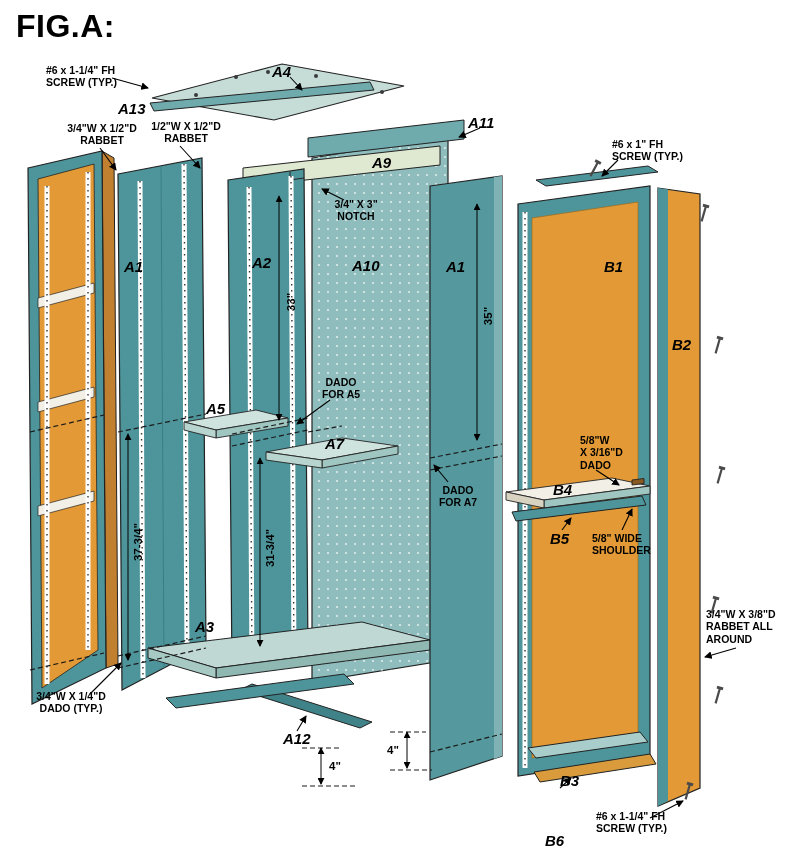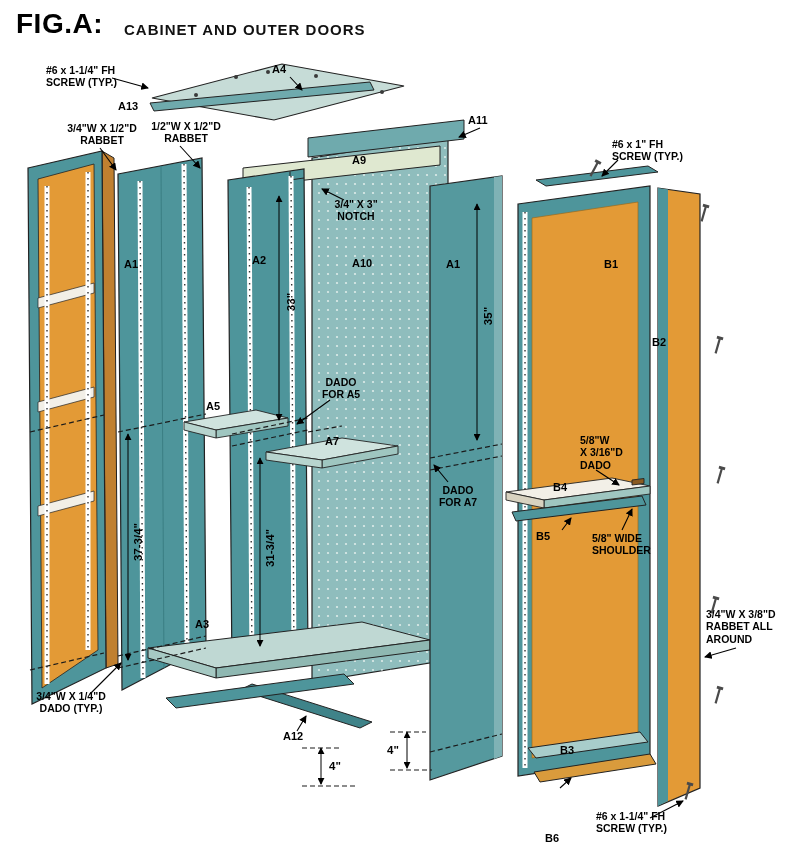--- a/index.html
+++ b/index.html
@@ -1,34 +1,33 @@
 <!DOCTYPE html>
 <html><head>
 <meta charset="utf-8">
 <style>
   html,body{margin:0;padding:0;background:#fff;}
   .stage{position:relative;width:800px;height:856px;background:#ffffff;overflow:hidden;
          font-family:"Liberation Sans",sans-serif;}
-  .hdr-title{position:absolute;left:16px;top:8px;font-size:28px;font-weight:bold;color:#000;letter-spacing:.5px;}
+  .hdr-title{position:absolute;left:16px;top:8px;font-size:32px;font-weight:bold;color:#000;letter-spacing:.5px;}
   .hdr-sub{position:absolute;left:124px;top:21px;font-size:15px;font-weight:bold;color:#111;letter-spacing:1px;}
-  .plabel{position:absolute;font-size:11px;font-weight:bold;color:#000;white-space:nowrap;}
+  .plabel{position:absolute;font-size:15px;font-weight:bold;color:#000;white-space:nowrap;font-style:italic;}
   .ann{position:absolute;font-size:10.5px;line-height:1.18;font-weight:bold;color:#000;white-space:pre-line;}
   .ann.c{text-align:center;}
   .dim-v,.dim-h{position:absolute;font-size:11.5px;font-weight:bold;color:#000;white-space:nowrap;}
   .dim-v{transform:translate(-50%,-50%) rotate(-90deg);}
   .dim-h{transform:translate(-50%,-50%);}
   svg.draw{position:absolute;left:0;top:0;}
 </style>
 </head>
 <body>
 
 <div class="stage">
 
   <div class="hdr-title">FIG.A:</div>
-  <div class="hdr-sub">CABINET AND OUTER DOORS</div>
 
   <svg class="draw" width="800" height="856" viewBox="0 0 800 856">
     <defs>
       <pattern id="peg" width="9" height="9" patternUnits="userSpaceOnUse">
         <circle cx="4" cy="4" r="1.1" fill="#E6F1EE" opacity="0.9"></circle>
       </pattern>
       <marker id="ah" viewBox="0 0 8 8" refX="7" refY="4" markerWidth="7" markerHeight="7" orient="auto-start-reverse">
         <path d="M0,0 L8,4 L0,8 z" fill="#000"></path>
       </marker>
       <g id="screwdef">
@@ -215,34 +214,34 @@
       <path d="M480,128 L459,137" marker-end="url(#ah)"></path>
       <path d="M297,731 L306,716" marker-end="url(#ah)"></path>
       <path d="M562,530 L571,518" marker-end="url(#ah)"></path>
       <path d="M560,788 L571,778" marker-end="url(#ah)"></path>
     </g>
   </svg>
 
   <div class="plabel" style="left:272px;top:63px">A4</div>
   <div class="plabel" style="left:118px;top:100px">A13</div>
   <div class="plabel" style="left:468px;top:114px">A11</div>
-  <div class="plabel" style="left:352px;top:154px">A9</div>
+  <div class="plabel" style="left:372px;top:154px">A9</div>
   <div class="plabel" style="left:124px;top:258px">A1</div>
   <div class="plabel" style="left:252px;top:254px">A2</div>
   <div class="plabel" style="left:352px;top:257px">A10</div>
   <div class="plabel" style="left:446px;top:258px">A1</div>
   <div class="plabel" style="left:604px;top:258px">B1</div>
-  <div class="plabel" style="left:652px;top:336px">B2</div>
+  <div class="plabel" style="left:672px;top:336px">B2</div>
   <div class="plabel" style="left:206px;top:400px">A5</div>
   <div class="plabel" style="left:325px;top:435px">A7</div>
   <div class="plabel" style="left:553px;top:481px">B4</div>
-  <div class="plabel" style="left:536px;top:530px">B5</div>
+  <div class="plabel" style="left:550px;top:530px">B5</div>
   <div class="plabel" style="left:195px;top:618px">A3</div>
   <div class="plabel" style="left:283px;top:730px">A12</div>
-  <div class="plabel" style="left:560px;top:744px">B3</div>
+  <div class="plabel" style="left:560px;top:772px">B3</div>
   <div class="plabel" style="left:545px;top:832px">B6</div>
 
   <div class="ann" style="left:46px;top:64px">#6 x 1-1/4" FH
 SCREW (TYP.)</div>
   <div class="ann c" style="left:52px;top:122px;width:100px">3/4"W X 1/2"D
 RABBET</div>
   <div class="ann c" style="left:136px;top:120px;width:100px">1/2"W X 1/2"D
 RABBET</div>
   <div class="ann" style="left:612px;top:138px">#6 x 1" FH
 SCREW (TYP.)</div>

